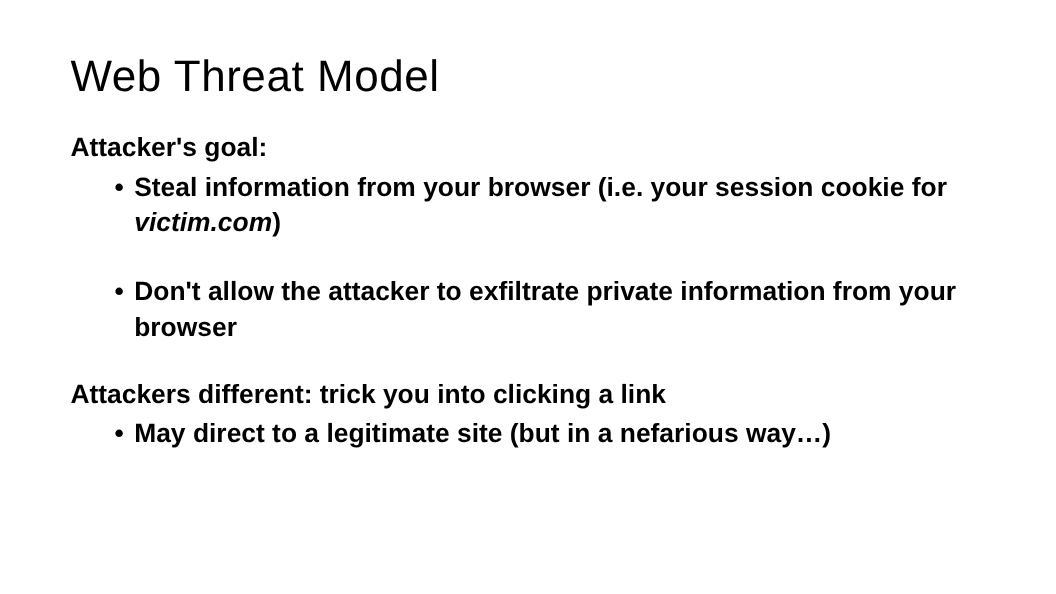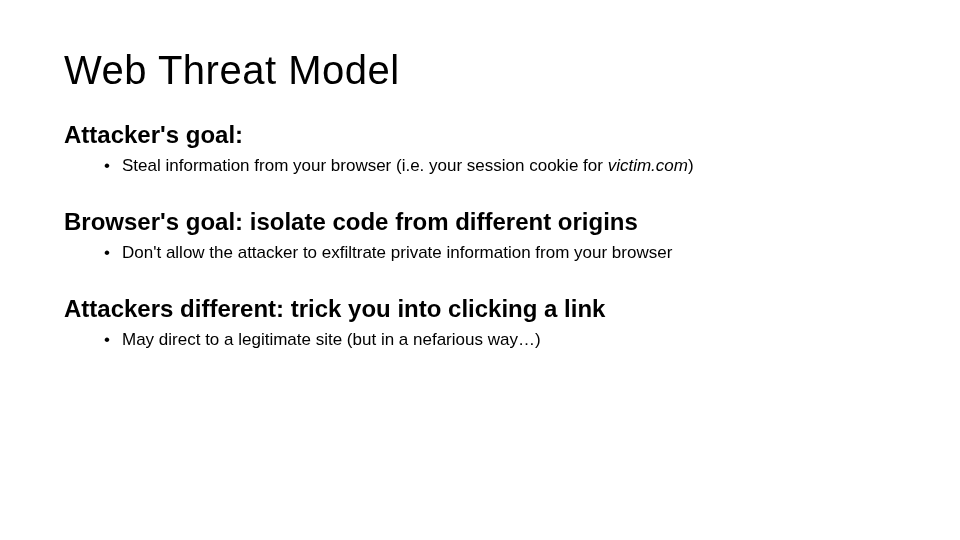--- a/index.html
+++ b/index.html
@@ -31,22 +31,22 @@
     font-size: 24px;
     font-weight: 700;
     margin: 0 0 6px 0;
   }
   .bullets {
     margin: 0;
     padding-left: 58px;
     list-style: none;
   }
   .bullets li {
-    font-size: 17px;
-    font-weight: 400;
+    font-size: 24px;
+    font-weight: 700;
     line-height: 1.35;
     position: relative;
   }
   .bullets li::before {
     content: "•";
     position: absolute;
     left: -18px;
     top: 0;
   }
   .italic {
@@ -62,21 +62,20 @@
   <div class="section">
     <p class="section-heading">Attacker's goal:</p>
     <ul class="bullets">
       <li>
         <span>Steal information from your browser (i.e. your session cookie for </span><span class="italic">victim.com</span><span>)</span>
       </li>
     </ul>
   </div>
 
   <div class="section">
-    <p class="section-heading">Browser's goal: isolate code from different origins</p>
     <ul class="bullets">
       <li>
         <span>Don't allow the attacker to exfiltrate private information from your browser</span><span class="italic"></span><span></span>
       </li>
     </ul>
   </div>
 
   <div class="section">
     <p class="section-heading">Attackers different: trick you into clicking a link</p>
     <ul class="bullets">

